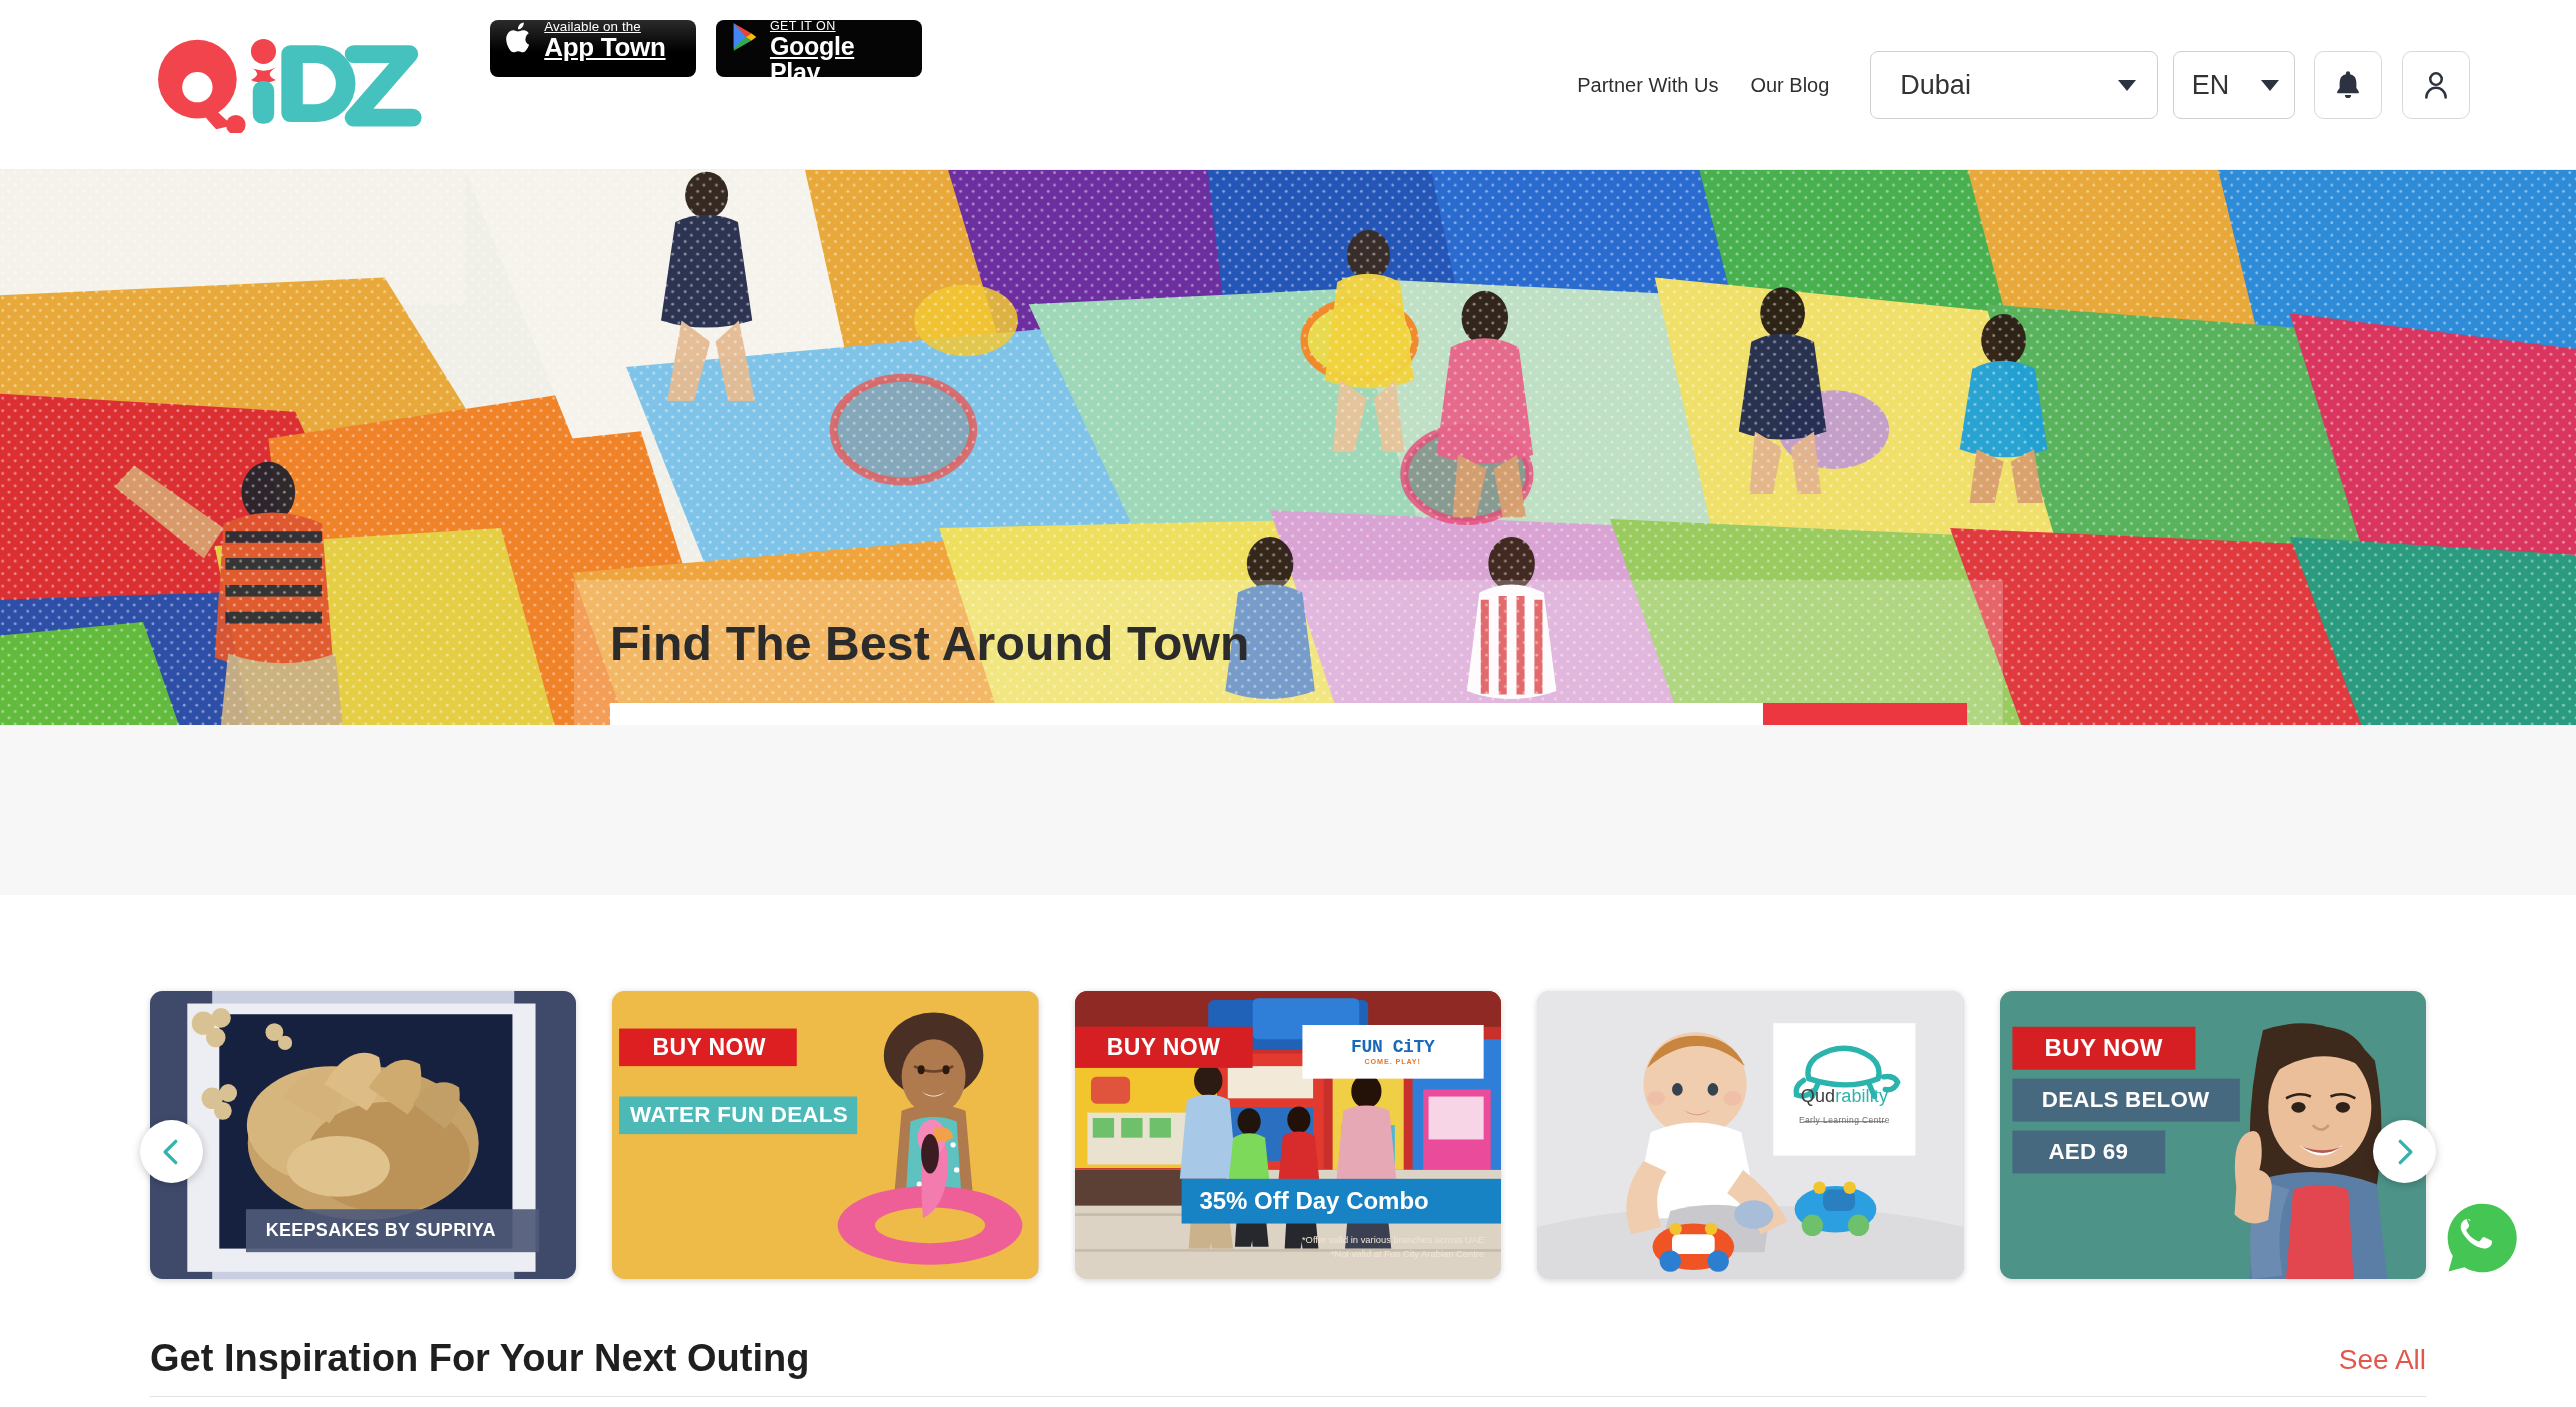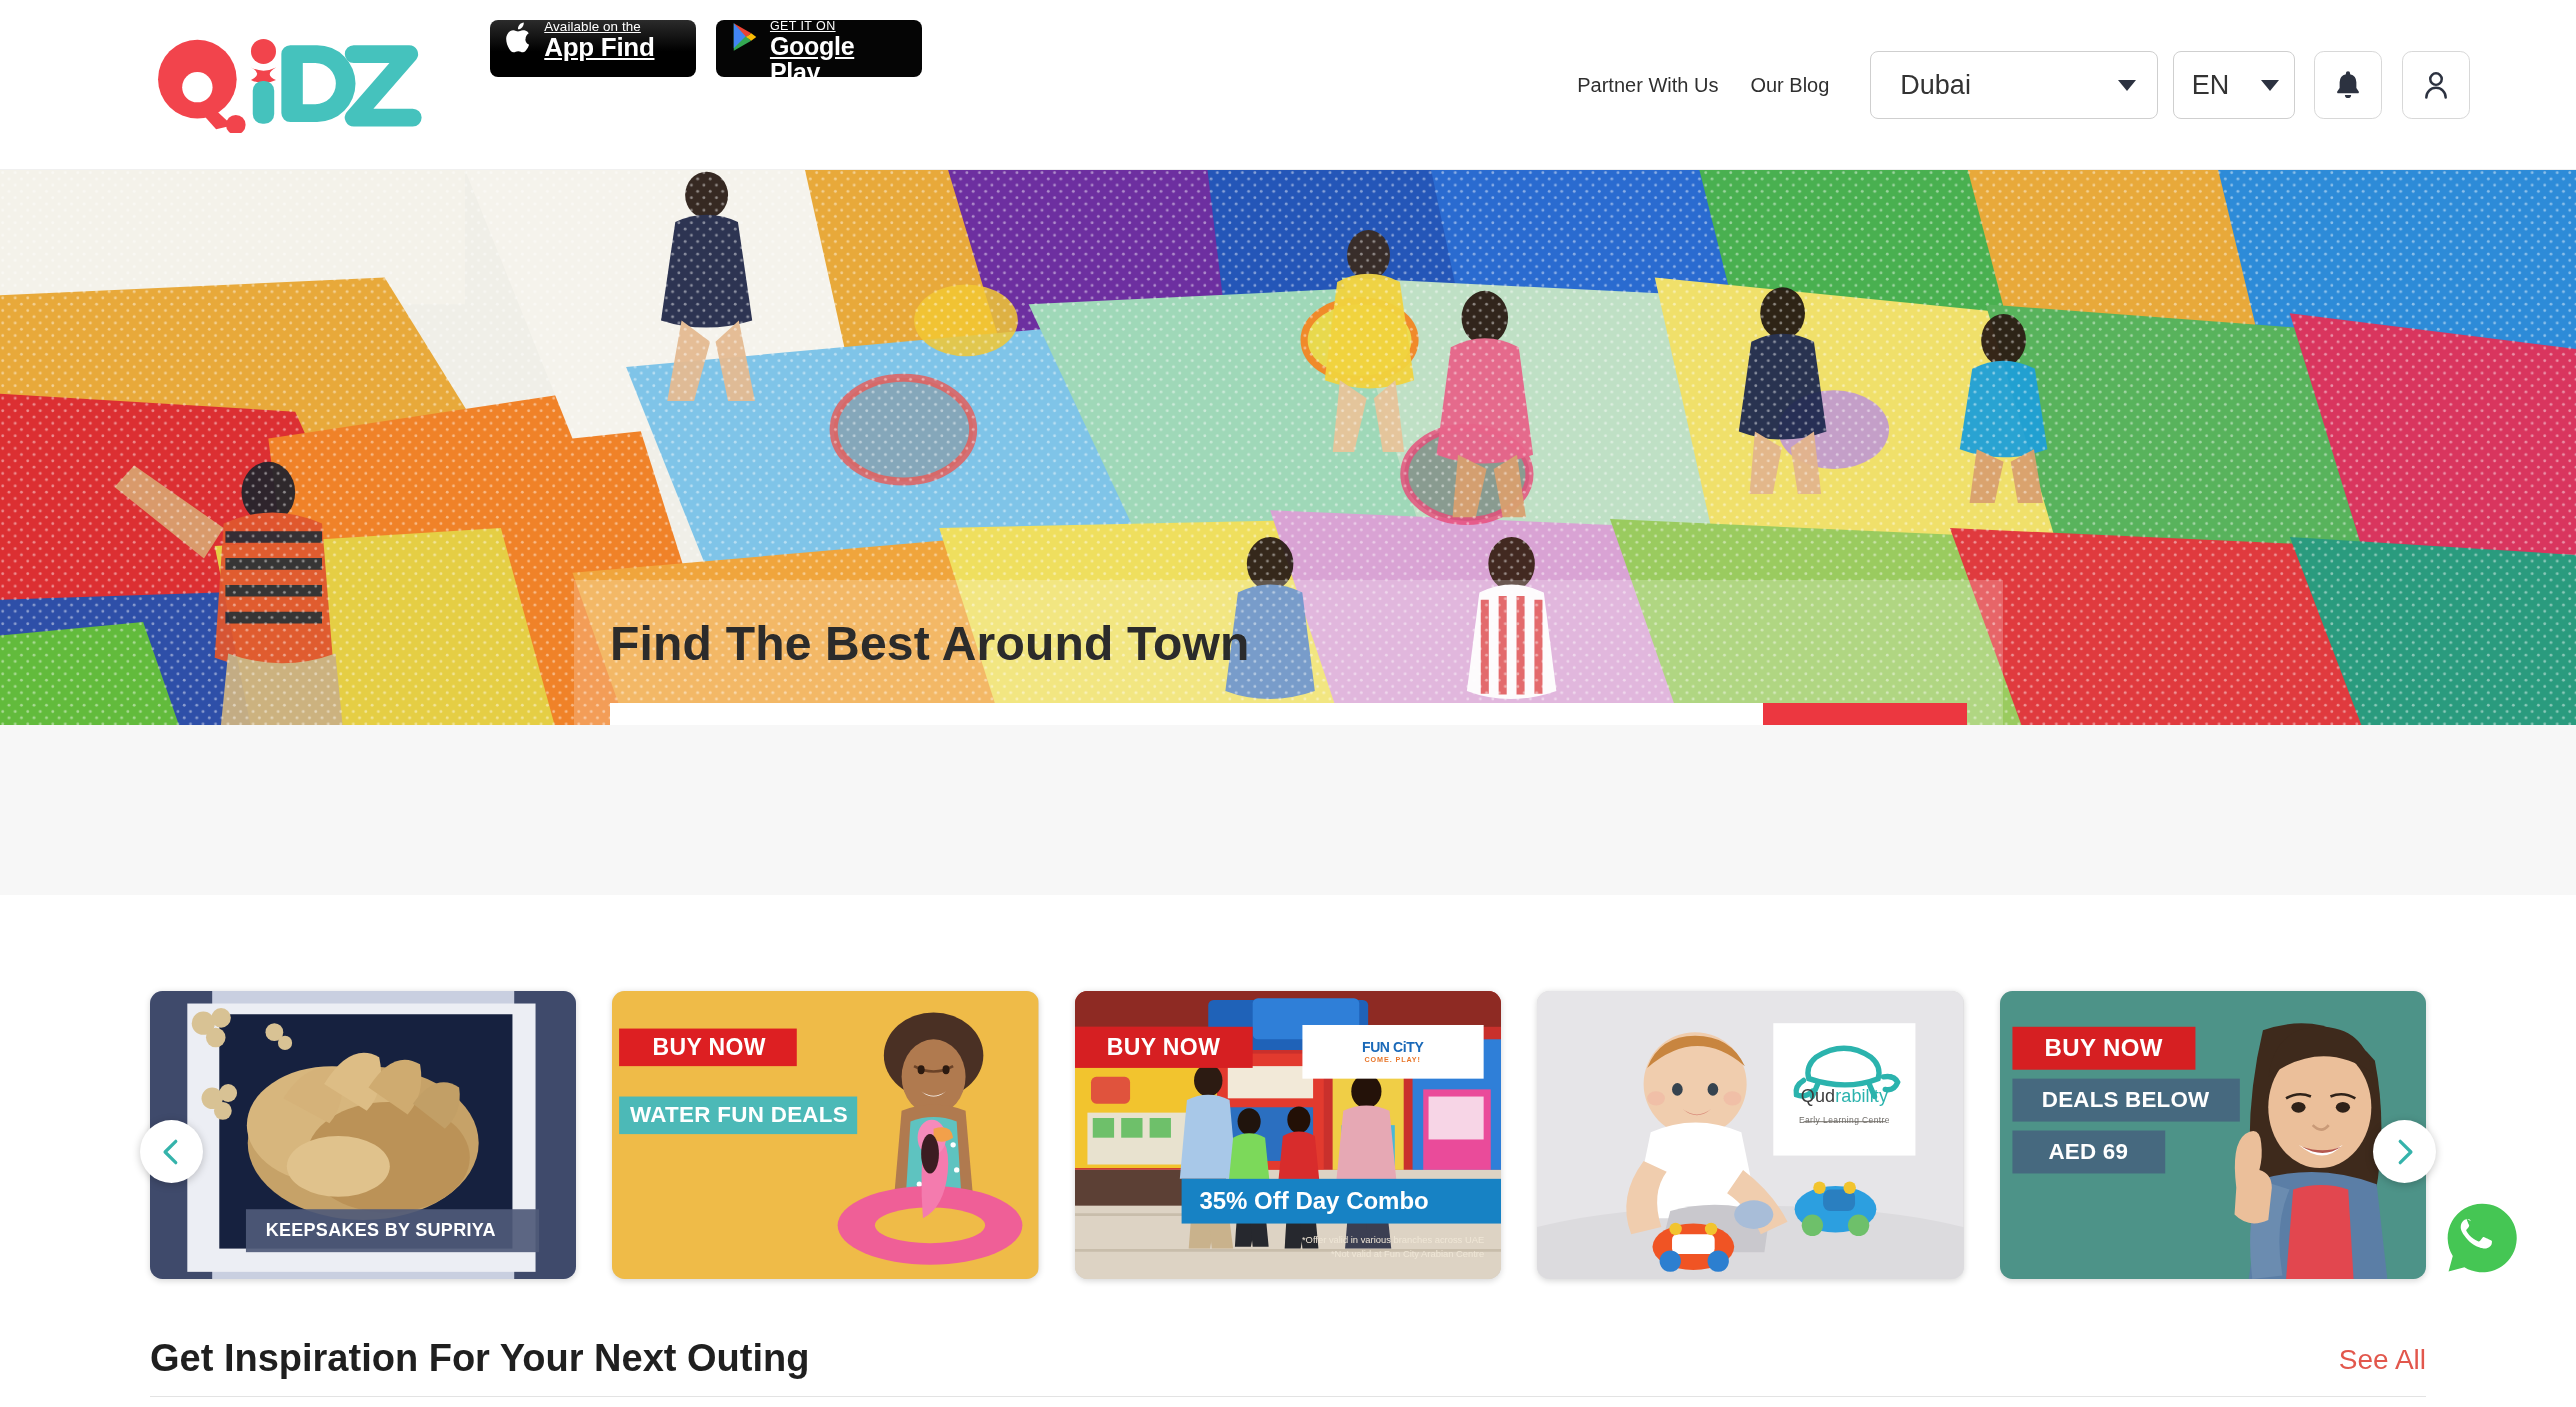--- a/index.html
+++ b/index.html
@@ -197,21 +197,21 @@
     <div class="badges">
 
       <a class="badge apple" href="#">
         <span class="badge-ico">
           <svg width="30" height="36" viewBox="0 0 24 28" fill="#fff">
             <path d="M17.3 14.6c0-3 2.4-4.4 2.5-4.5-1.4-2-3.5-2.3-4.2-2.3-1.8-.2-3.5 1-4.4 1-.9 0-2.3-1-3.8-1C5.5 7.8 3.7 9 2.7 10.9c-2 3.5-.5 8.7 1.4 11.6.9 1.4 2.1 3 3.6 2.9 1.4-.1 1.9-.9 3.7-.9 1.7 0 2.2.9 3.7.9 1.5 0 2.5-1.4 3.4-2.8 1.1-1.6 1.5-3.2 1.5-3.3-.1 0-2.9-1.1-2.9-4.3M14.6 5.3c.8-1 1.3-2.3 1.2-3.7-1.2 0-2.6.8-3.4 1.8-.7.9-1.4 2.3-1.2 3.6 1.3.1 2.6-.7 3.4-1.7"></path>
           </svg>
         </span>
         <span class="badge-txt">
           <span class="badge-small">Available on the</span>
-          <span class="badge-big">App Find</span>
+          <span class="badge-big">App Town</span>
         </span>
       </a>
 
       <a class="badge google" href="#">
         <span class="badge-ico">
           <svg width="30" height="34" viewBox="0 0 24 26">
             <path d="M3 2 L16 13 L3 24 Z" fill="#34a853"></path>
             <path d="M3 2 L16 13 L3 24 Z" fill="none"></path>
             <path d="M3 2 L13 12 L3 22 Z" fill="#4285f4"></path>
             <path d="M3 2 L17 10 L13 13 Z" fill="#ea4335"></path>
@@ -517,21 +517,21 @@
       <rect x="256" y="38" width="204" height="60" fill="#ffffff"></rect>
 
       <rect x="0" y="40" width="200" height="46" fill="#d61f22"></rect>
 
       <rect x="120" y="210" width="360" height="50" fill="#1782c4"></rect>
     </svg>
     <div style="position:absolute;left:0;top:12.4%;width:41.6%;height:14.3%;display:flex;align-items:center;justify-content:center;">
       <span style="color:#fff;font-size:23px;font-weight:700;letter-spacing:0.4px;">BUY NOW</span>
     </div>
     <div style="position:absolute;left:53.3%;top:11.8%;width:42.5%;height:18.6%;display:flex;flex-direction:column;align-items:center;justify-content:center;">
-      <span style="font-size:14px;font-weight:800;color:#1a69b8;letter-spacing:-0.4px;">FUN CiTY</span>
+      <span style="font-size:18px;font-weight:800;color:#1a69b8;letter-spacing:-0.4px;font-family:Liberation Mono, monospace;">FUN CiTY</span>
       <span style="font-size:7.2px;font-weight:700;color:#e8762a;letter-spacing:0.9px;">COME. PLAY!</span>
     </div>
     <div style="position:absolute;left:25%;top:65.2%;width:75%;height:15.5%;display:flex;align-items:center;padding-left:18px;">
       <span style="color:#fff;font-size:24px;font-weight:700;">35% Off Day Combo</span>
     </div>
     <div style="position:absolute;right:4%;top:84%;width:68%;text-align:right;line-height:1.45;">
       <div style="color:#efe6d6;font-size:9.4px;">*Offer valid in various branches across UAE</div>
       <div style="color:#efe6d6;font-size:9.4px;">*Not valid at Fun City Arabian Centre</div>
     </div>
   </div>

